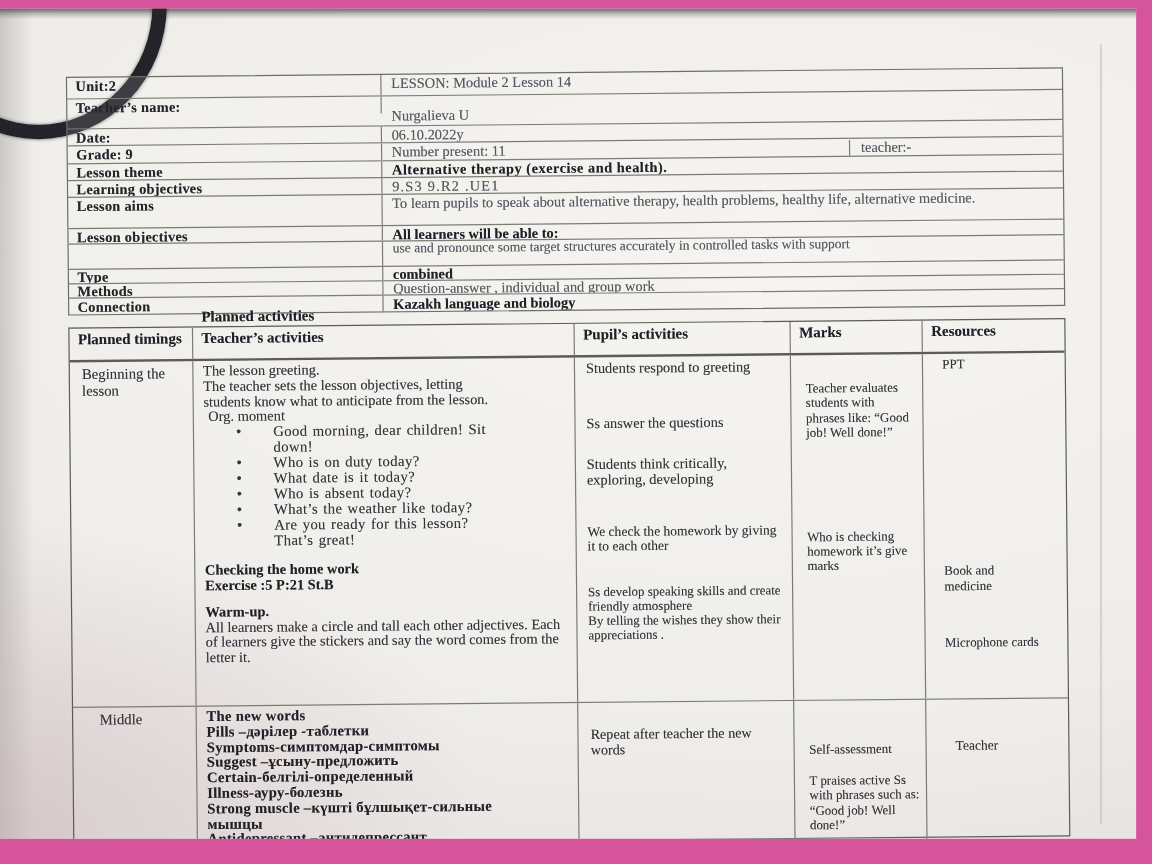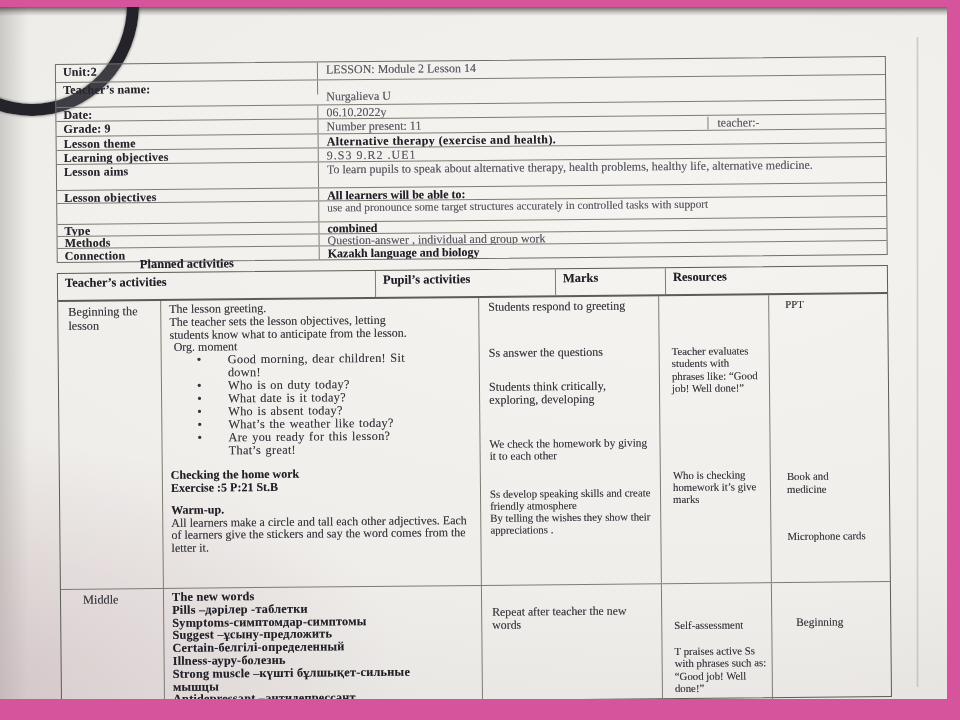--- a/index.html
+++ b/index.html
@@ -55,21 +55,21 @@
   }
   .hval{flex:1;box-sizing:border-box;padding:1px 6px 0 8px;display:flex;overflow:hidden;}
   .hval .vtext{flex:1;}
   .valign-bottom{align-items:flex-end;}
   .absent-box{
     flex:none;width:172px;margin-left:auto;border-left:1px solid #7d7c74;
     padding:0 0 0 9px;display:flex;align-items:flex-start;box-sizing:border-box;align-self:stretch;
   }
 
   
-  .pa-title{position:absolute;left:140px;top:248px;font-weight:bold;font-size:12.5px;color:#201f26;}
+  .pa-title{position:absolute;left:168px;top:248px;font-weight:bold;font-size:12.5px;color:#201f26;}
   .mtable{
     position:absolute;left:57px;top:262px;width:831px;height:432px;
     border:1px solid #5c5b55;box-sizing:border-box;display:flex;flex-direction:column;
     background:rgba(255,255,255,.10);
   }
   .mhead{display:flex;flex:none;height:28px;border-bottom:2px solid #5c5b55;box-sizing:border-box;}
   .mrow1{display:flex;flex:none;height:288px;border-bottom:1px solid #7d7c74;box-sizing:border-box;}
   .mrow2{display:flex;flex:1;box-sizing:border-box;}
   .cell{box-sizing:border-box;border-right:1px solid #7d7c74;overflow:hidden;position:relative;}
   .cell:last-child{border-right:none;}
@@ -92,21 +92,21 @@
 
   .pcell{padding:3px 6px 0 9px;font-size:12px;line-height:13px;}
   .pcell .p1{max-width:150px;}
   .pcell .p2{margin-top:33px;max-width:122px;}
   .pcell .p3{margin-top:21px;max-width:145px;}
   .pcell .p4{margin-top:31px;max-width:168px;font-size:11.3px;line-height:12.4px;}
   .pcell .p5{margin-top:26px;max-width:172px;font-size:10.8px;line-height:11.8px;}
   .pcell .p6{margin-top:1px;max-width:172px;font-size:10.8px;line-height:11.8px;}
 
   .kcell{padding:0 4px 0 12px;font-size:10.8px;line-height:12.4px;}
-  .kcell .m1{margin-top:49px;max-width:89px;}
+  .kcell .m1{margin-top:22px;max-width:89px;}
   .kcell .m2{margin-top:74px;max-width:92px;}
 
   .rcell{padding:3px 4px 0 16px;font-size:10.8px;line-height:12.4px;}
   .rcell .r2{margin-top:160px;max-width:80px;}
   .rcell .r3{margin-top:35px;max-width:95px;}
 
   .timing{padding:4px 18px 0 10px;font-size:12.3px;line-height:13.5px;}
   .timing2{padding:4px 6px 0 22px;font-size:12.3px;}
 
   .nwcell{padding:2px 6px 0 8px;}
@@ -203,20 +203,21 @@
         <div class="hval">
             <div class="vtext bold" style="line-height:12px">Kazakh language and biology</div>
           </div>
       </div>
     </div>
 
     <div class="pa-title">Planned activities</div>
 
     <div class="mtable">
       <div class="mhead">
+        <div class="cell c1">Planned timings</div>
         <div class="cell c2">Teacher’s activities</div>
         <div class="cell c3">Pupil’s activities</div>
         <div class="cell c4">Marks</div>
         <div class="cell c5">Resources</div>
       </div>
 
       <div class="mrow1">
         <div class="cell c1 timing">Beginning the lesson</div>
         <div class="cell c2 tcell">
           <div>The lesson greeting.</div>
@@ -283,21 +284,21 @@
           <div class="nw">Antidepressant –антидепрессант</div>
         </div>
         <div class="cell c3 pcell2">
           <div class="rp">Repeat after teacher the new words</div>
         </div>
         <div class="cell c4 kcell2">
           <div class="m1">Self-assessment</div>
           <div class="m2">T praises active Ss with phrases such as: “Good job! Well done!”</div>
         </div>
         <div class="cell c5 rcell2">
-          <div class="r1">Beginning</div>
+          <div class="r1">Teacher</div>
         </div>
       </div>
     </div>
 
   </div>
 </div>
 
 <div class="pad pad-top"></div>
 <div class="pad pad-right"></div>
 <div class="pad pad-bottom"></div>

